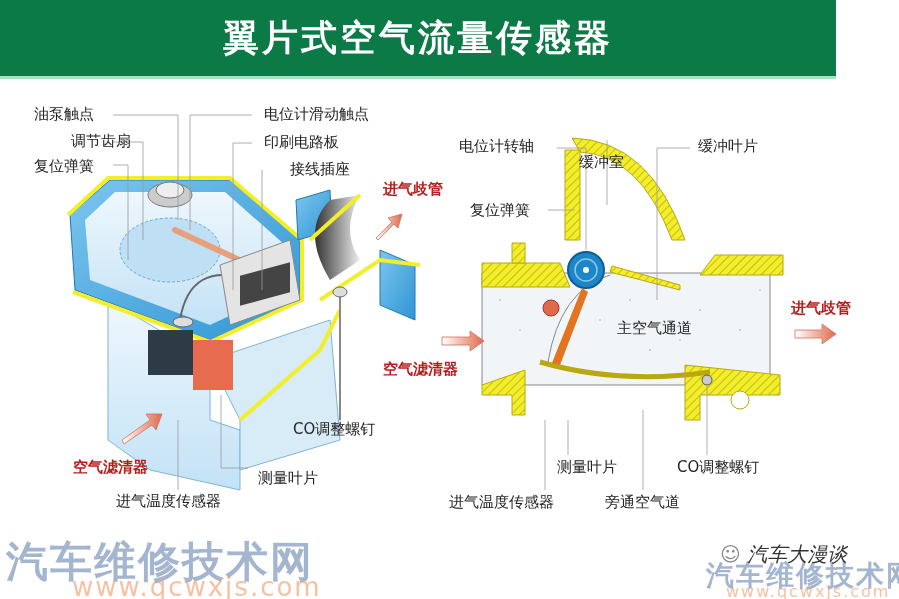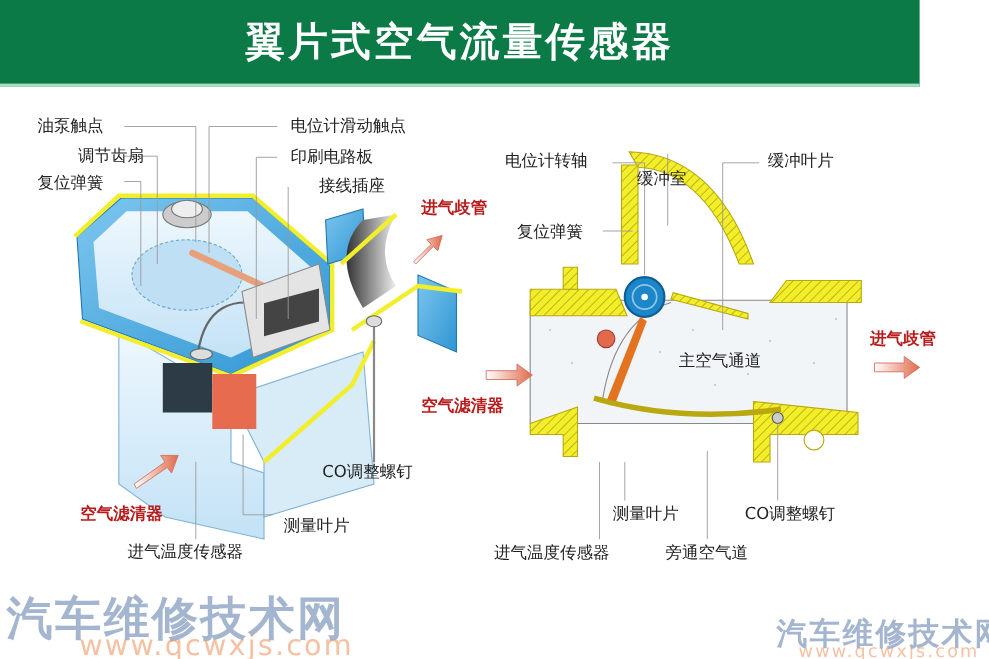--- a/index.html
+++ b/index.html
@@ -206,13 +206,17 @@
   <div class="label" style="left:557px; top:381px;">测量叶片</div>
   <div class="label" style="left:677px; top:381px;">CO调整螺钉</div>
   <div class="label" style="left:449px; top:416px;">进气温度传感器</div>
   <div class="label" style="left:605px; top:416px;">旁通空气道</div>
 
 
   <div class="watermark" style="left:6px; top:455px;">汽车维修技术网</div>
   <div class="watermark-url" style="left:72px; top:493px;">www.qcwxjs.com</div>
   <div class="watermark" style="left:706px; top:478px; font-size:28px;">汽车维修技术网</div>
   <div class="watermark-url" style="left:726px; top:503px; font-size:16px;">www.qcwxjs.com</div>
+  <div class="wechat" style="left:720px; top:462px;">
+    <span style="font-style:normal; color:#888;">☺</span>
+    <span>汽车大漫谈</span>
+  </div>
 </div>
 
 </body></html>

